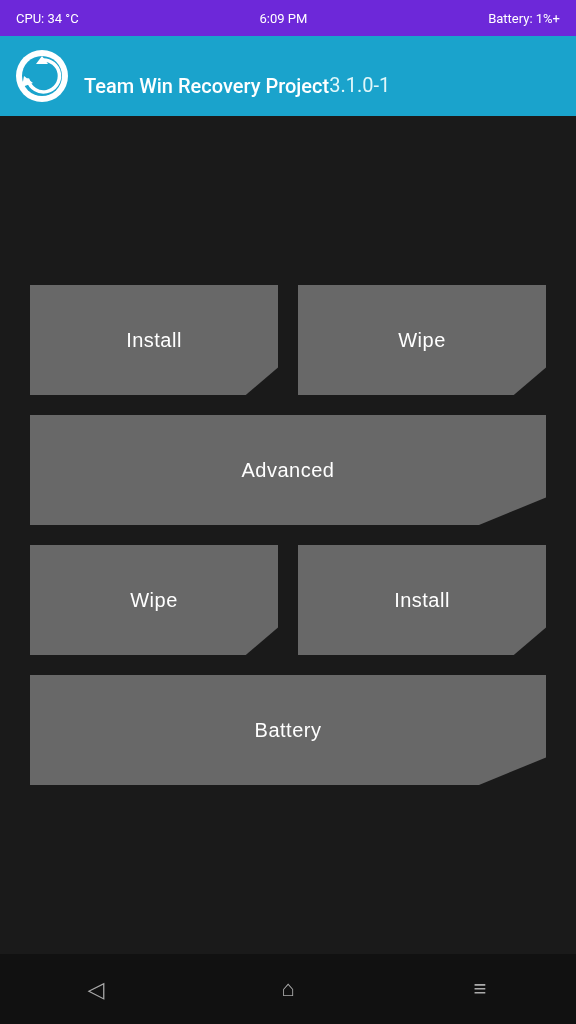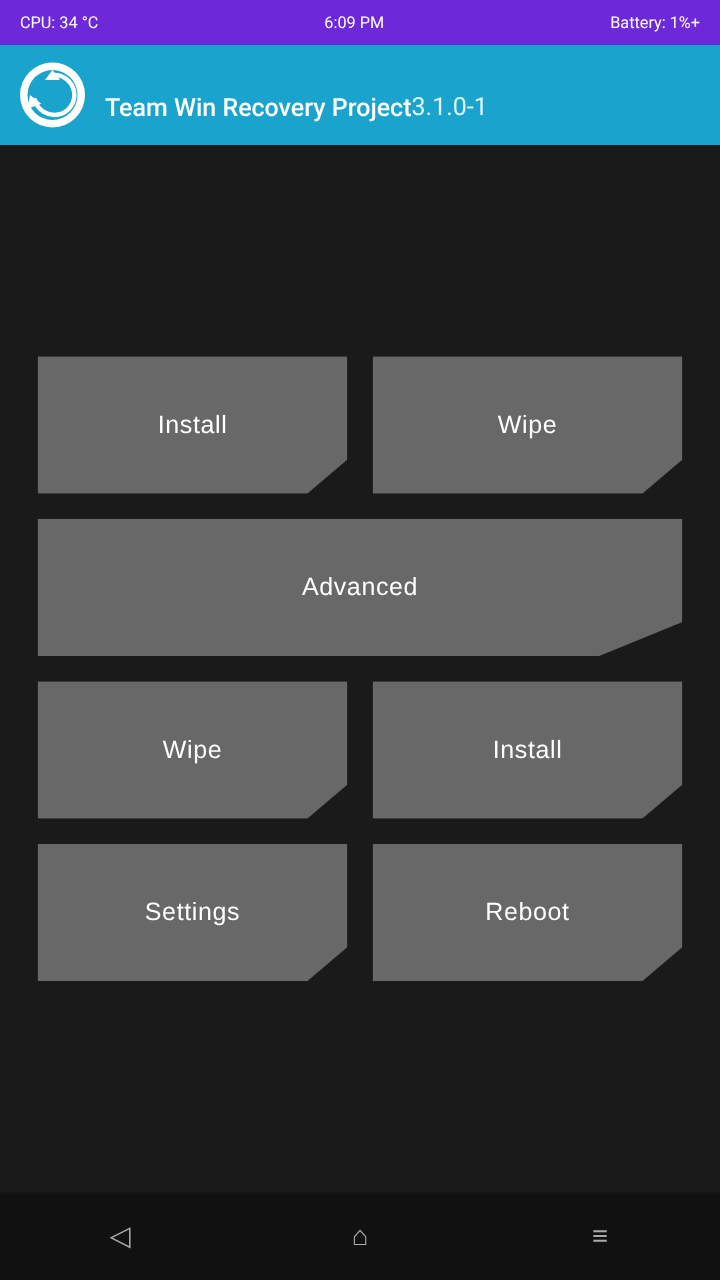--- a/index.html
+++ b/index.html
@@ -174,22 +174,21 @@
   <div class="button-row">
     <button class="twrp-btn">Advanced</button>
   </div>
 
   <div class="button-row">
     <button class="twrp-btn">Wipe</button>
     <button class="twrp-btn">Install</button>
   </div>
 
   <div class="button-row">
-    <button class="twrp-btn">Settings</button>
-    <button class="twrp-btn">Reboot</button>
+    <button class="twrp-btn">Battery</button>
   </div>
 
 </div>
 
 <div class="nav-bar">
   <div class="nav-icon">◁</div>
   <div class="nav-icon">⌂</div>
   <div class="nav-icon">≡</div>
 </div>
 

